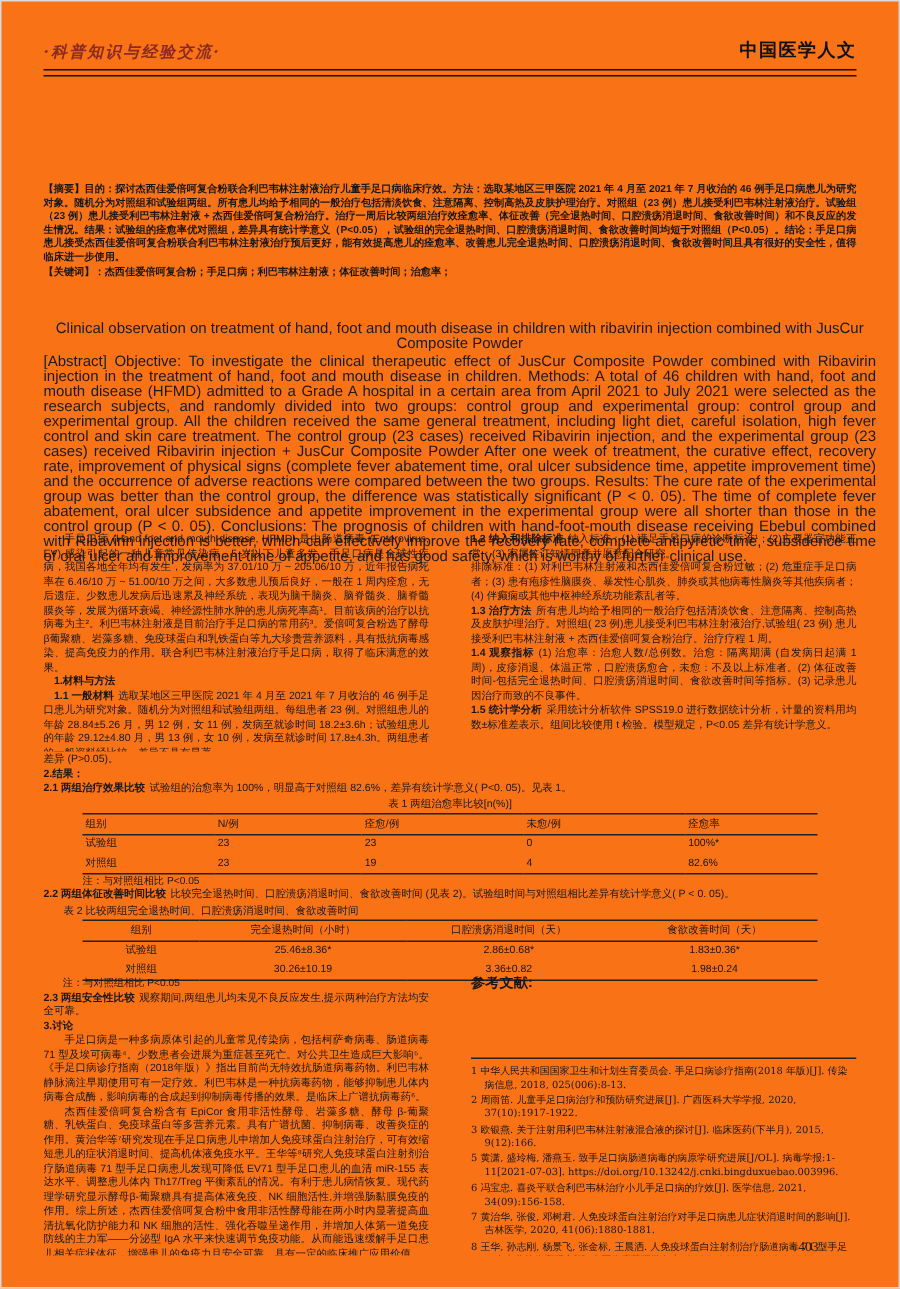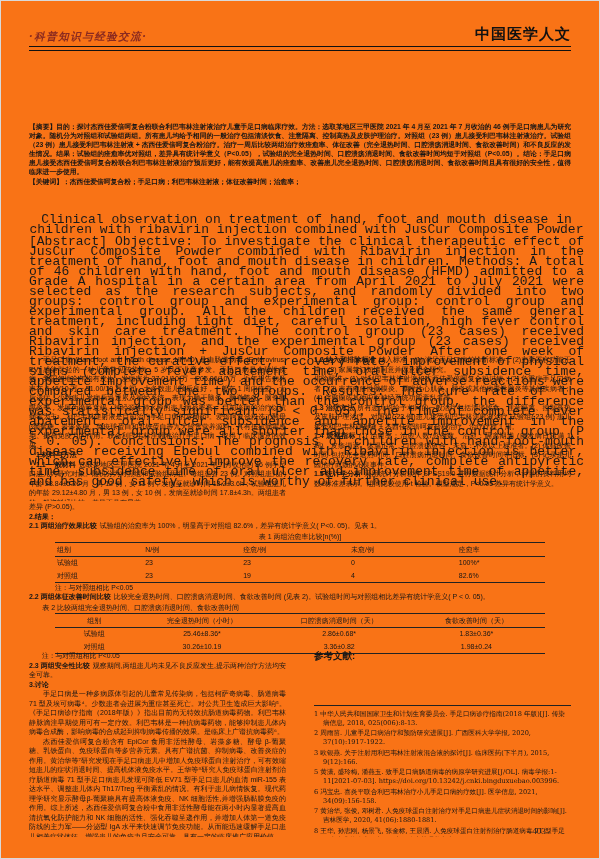--- a/index.html
+++ b/index.html
@@ -8,37 +8,37 @@
     background:#f97316; border:1px solid #d9d9d9; box-sizing:border-box;
     overflow:hidden; color:#161616;
     font-family:"Liberation Sans","DejaVu Sans",sans-serif;
   }
   
   .jheader { position:absolute; top:24px; left:28px; right:28px;
     display:flex; justify-content:space-between; align-items:flex-end; }
   .section-label { font-family:"DejaVu Serif","Liberation Serif",serif;
     font-style:italic; font-weight:bold; font-size:10.5px; letter-spacing:1.5px;
     color:#8a2a20; }
-  .journal-name { font-size:15px; font-weight:bold; color:#111; letter-spacing:1px; }
+  .journal-name { font-size:12px; font-weight:bold; color:#111; letter-spacing:1px; }
   .header-rule { position:absolute; top:45px; left:28px; right:28px; height:2.5px;
     border-top:1.8px solid #111; border-bottom:1.1px solid #111; }
   
   .article-title { position:absolute; top:60px; left:16px; right:16px; margin:0;
     text-align:center; font-size:22px; line-height:1.28; font-weight:bold;
     letter-spacing:0.5px; color:#000; }
   
   .abstract { position:absolute; top:121px; left:28px; right:28px;
     font-size:6.8px; line-height:9px; text-align:justify; font-weight:bold; }
   .abstract p { margin:0; }
   .abstract .kw { margin-top:1px; text-align:left; }
   .blk-label { font-weight:bold; }
   
   .english { position:absolute; top:214px; left:28px; right:15px;
-    font-family:Liberation Mono, monospace;
-    font-size:13px; line-height:10px; color:#1a1a1a; }
+    font-family:Liberation Sans, sans-serif;
+    font-size:10px; line-height:10px; color:#1a1a1a; }
   .english p { margin:0; }
   .en-title { text-align:center; margin-bottom:2px !important; }
   .en-abstract { text-align:justify; }
   .en-kw { margin-top:2px !important; }
   
   .cols { position:absolute; left:28px; right:28px; display:flex; gap:28px;
     font-size:7px; line-height:9.5px; }
   .cols-top { top:354px; height:146px; overflow:hidden; }
   .cols-bottom { top:650px; height:186px; overflow:hidden; }
   .col { flex:1; min-width:0; text-align:justify; }

